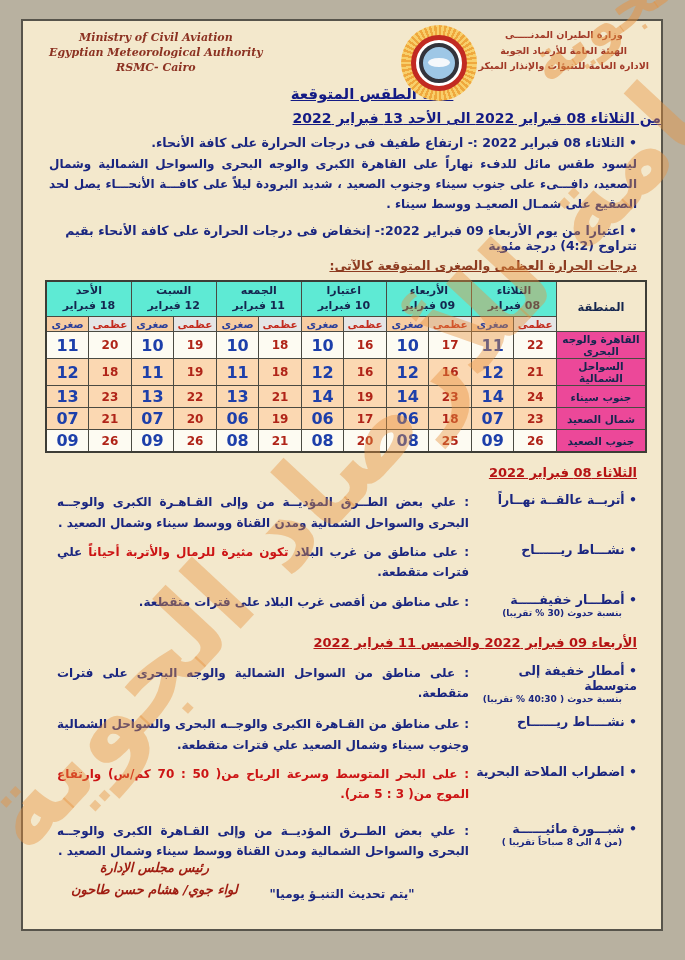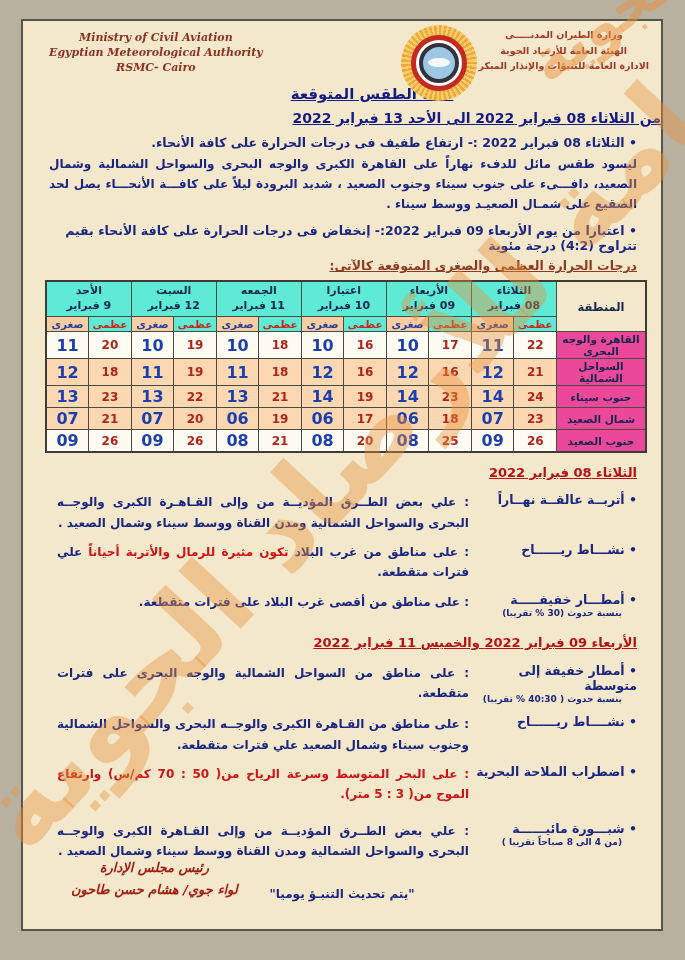--- a/index.html
+++ b/index.html
@@ -56,21 +56,21 @@
   .caption{font-size:12.5px;font-weight:bold;color:#8d3b20;
     text-decoration:underline;margin-top:5px;}
   
   .temp-table{border-collapse:collapse;margin:7px 14px 0 22px;
     width:calc(100% - 36px);table-layout:fixed;background:#fdfbf2;}
   .temp-table th,.temp-table td{border:1px solid #4a4a42;text-align:center;
     padding:1px 0;font-weight:bold;}
   .temp-table{border:2px solid #3d3d36;}
   th.region-h{width:88px;background:#f3e8cc;color:#15264f;font-size:11.5px;}
   th.day-h{background:#5eead4;color:#15264f;font-size:11px;line-height:1.35;padding:2px 0;}
-  th.mx{background:#5eead4;color:#c32a1d;font-size:10.5px;}
+  th.mx{background:#e5e5e5;color:#c32a1d;font-size:10.5px;}
   th.mn{background:#f7cda2;color:#2c3f9a;font-size:10.5px;}
   .temp-table tbody tr{background:#fbd8b2;}
   .temp-table tbody tr:nth-child(1),
   .temp-table tbody tr:nth-child(5){background:#fdfbf2;}
   td.region{background:#ec4899;color:#15264f;font-size:10.5px;padding:1px 2px;}
   td.vmax{color:#b02418;font-size:12px;}
   td.vmin{color:#1d3faa;font-size:16px;}
   
   .section{padding:0 24px 0 32px;}
   .sec-heading{font-weight:bold;font-size:13px;color:#b51313;
@@ -158,21 +158,21 @@
           <th class="day-h" colspan="2">
             <div>الجمعه</div>
             <div>11 فبراير</div>
           </th>
           <th class="day-h" colspan="2">
             <div>السبت</div>
             <div>12 فبراير</div>
           </th>
           <th class="day-h" colspan="2">
             <div>الأحد</div>
-            <div>9 فبراير</div>
+            <div>18 فبراير</div>
           </th>
         </tr>
         <tr>
           <th class="mx">عظمى</th>
           <th class="mn">صغرى</th>
           <th class="mx">عظمى</th>
           <th class="mn">صغرى</th>
           <th class="mx">عظمى</th>
           <th class="mn">صغرى</th>
           <th class="mx">عظمى</th>

